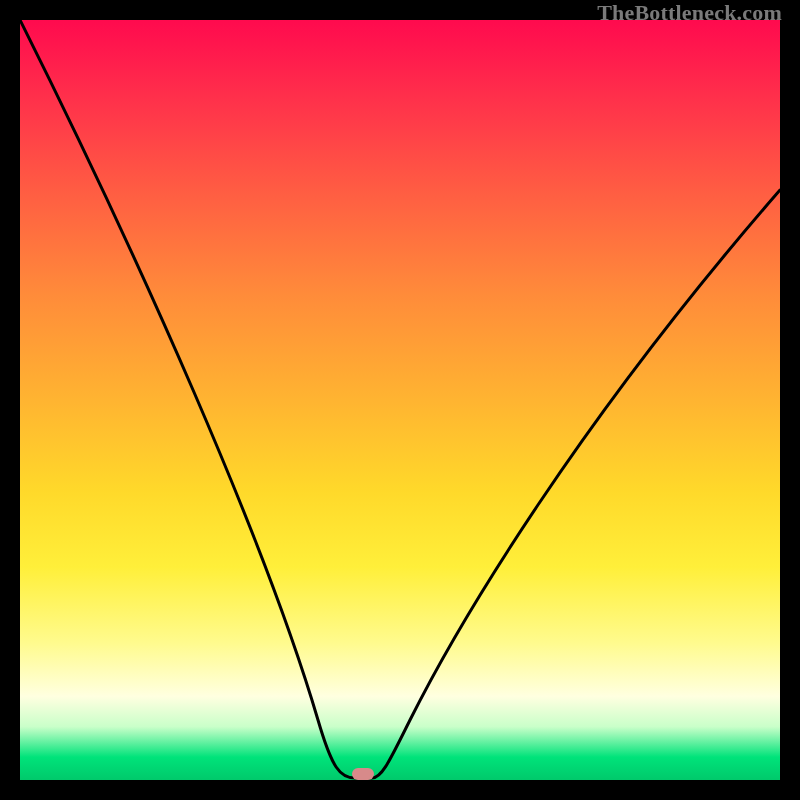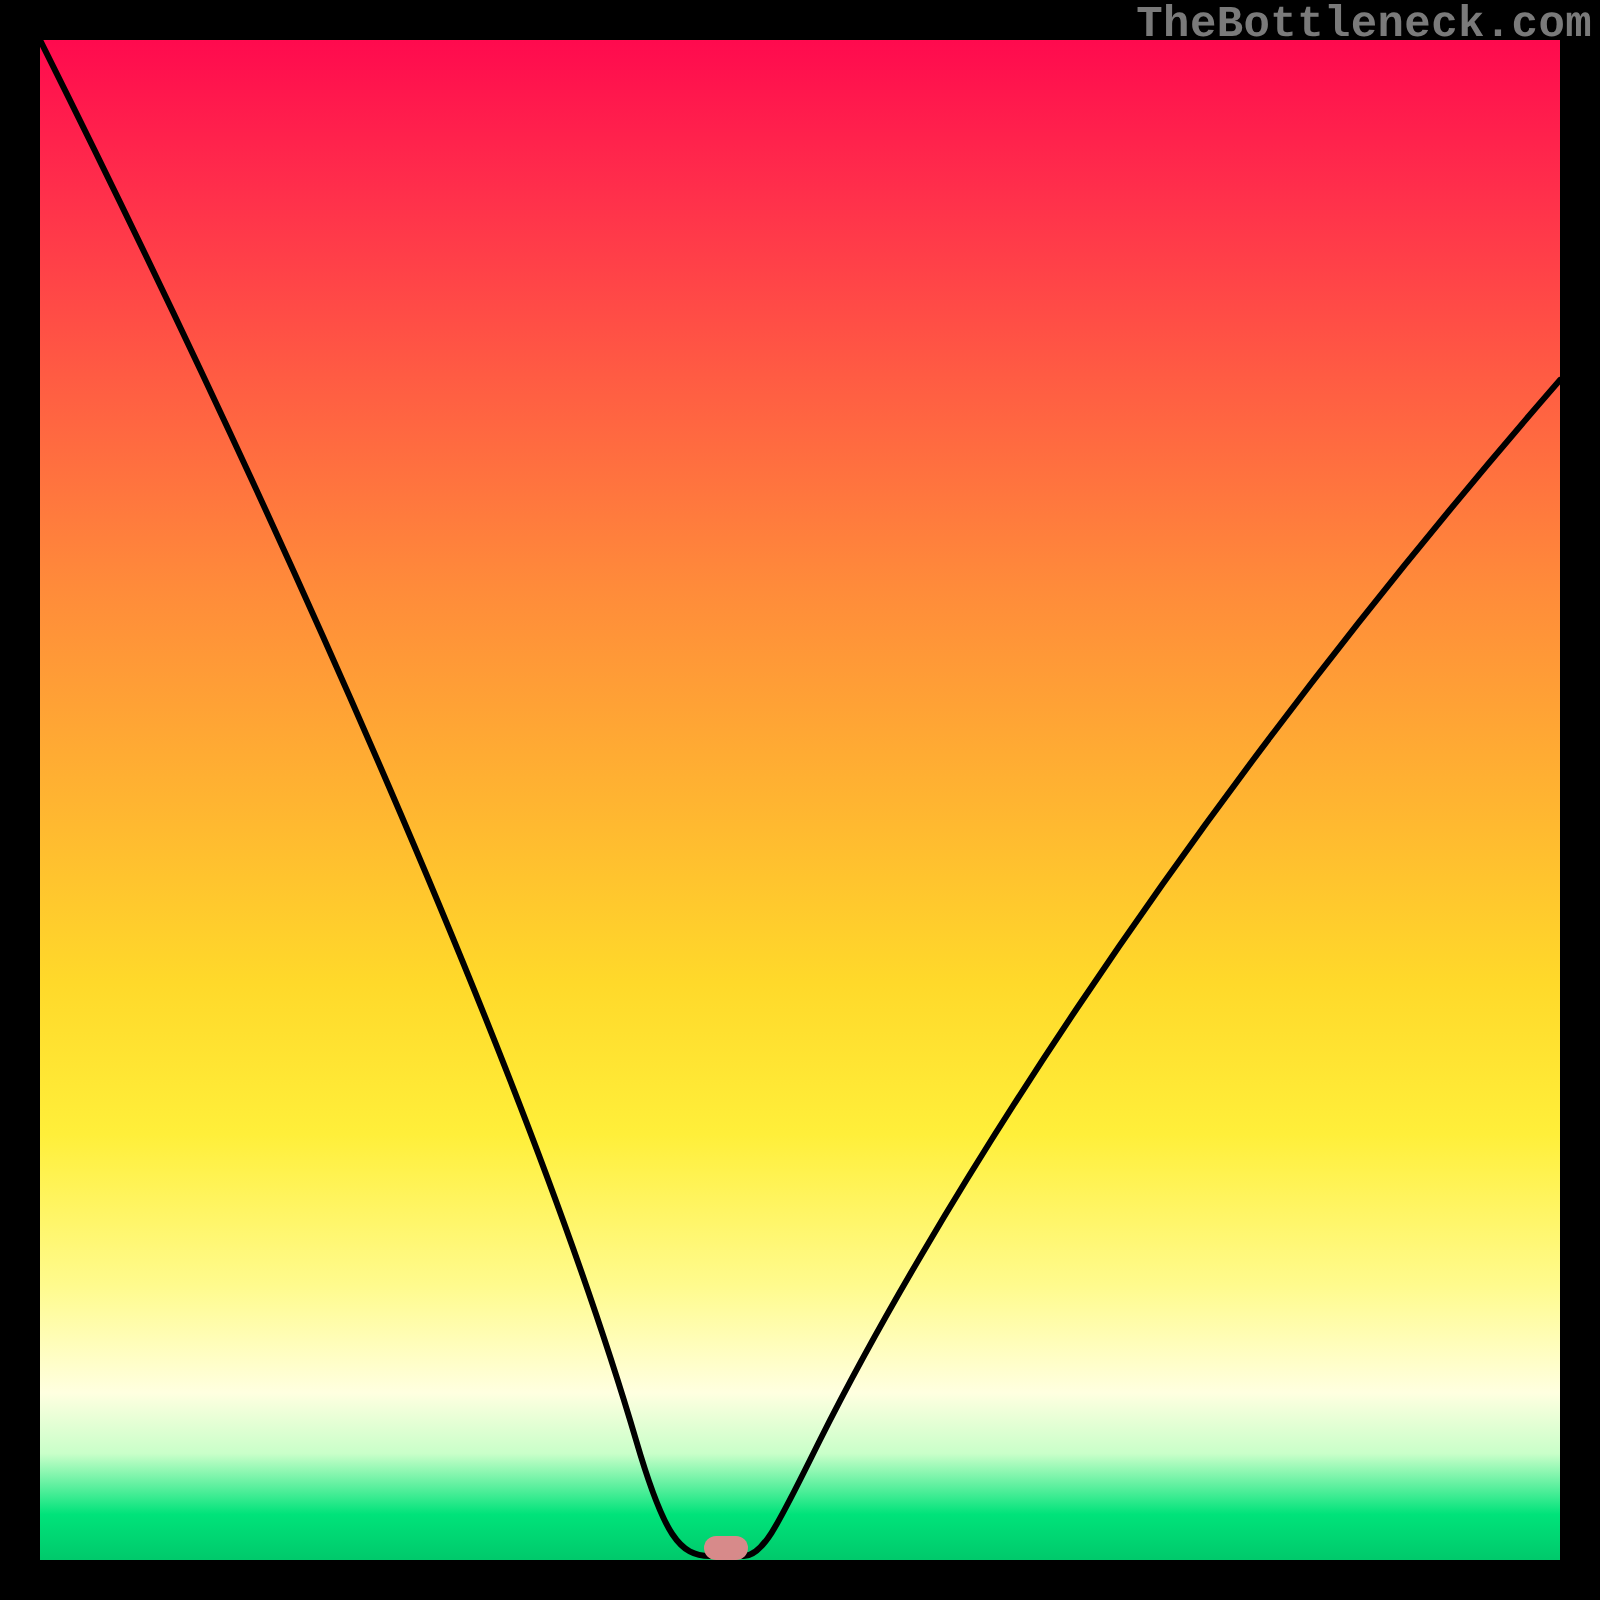--- a/index.html
+++ b/index.html
@@ -28,22 +28,22 @@
       #fffb8e 82%,
       #ffffe0 89%,
       #c9ffc9 93%,
       #00e37a 97%,
       #00c96b 100%
     );
   }
   .watermark {
     position: absolute;
     top: 0px;
-    right: 4px;
-    font-family: Liberation Mono, monospace;
+    right: 18px;
+    font-family: Liberation Serif, serif;
     font-size: 22px;
     font-weight: 600;
     color: #7a7a7a;
     letter-spacing: 0.2px;
   }
   svg.curve {
     position: absolute;
     left: 0;
     top: 0;
     width: 760px;

